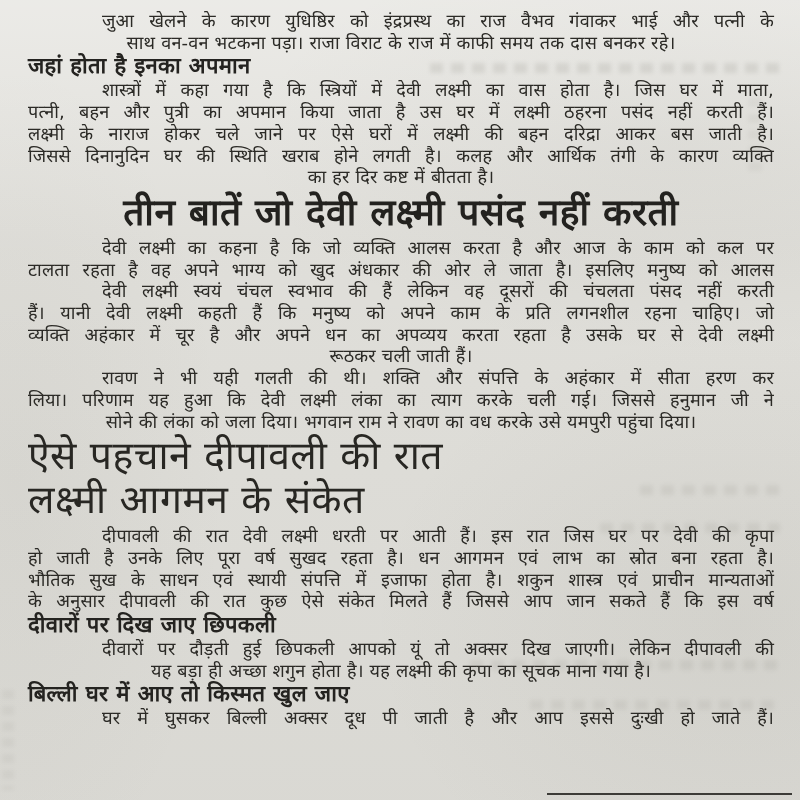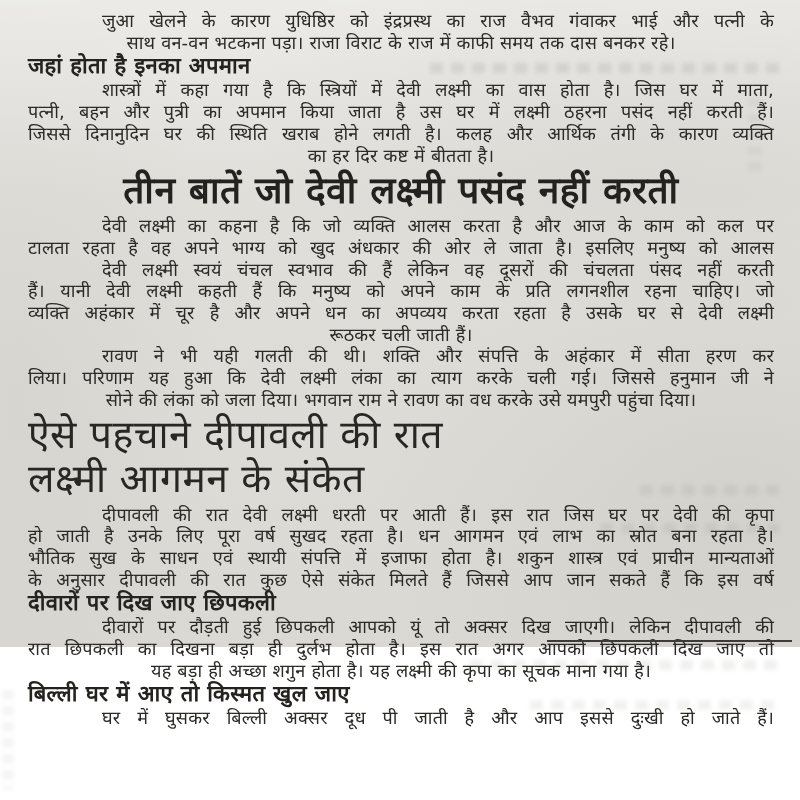--- a/index.html
+++ b/index.html
@@ -3,21 +3,21 @@
 <meta charset="utf-8">
 <style>
   html, body { margin: 0; padding: 0; }
   body {
     width: 800px; height: 800px;
     overflow: hidden;
     font-family: "DejaVu Sans", "Liberation Sans", sans-serif;
   }
   .page {
     position: relative;
-    width: 800px; height: 647px;
+    width: 800px; height: 800px;
     box-sizing: border-box;
     padding: 10px 26px 0 28px;
     background-color: #e3e2dd;
     background-image:
       linear-gradient(180deg, rgba(255,255,255,0.30), rgba(0,0,0,0.015) 30%, rgba(40,40,30,0.05) 100%),
       radial-gradient(ellipse 620px 300px at 85% 18%, rgba(110,108,96,0.07), transparent 70%),
       radial-gradient(ellipse 520px 420px at 92% 78%, rgba(110,108,96,0.08), transparent 70%),
       radial-gradient(ellipse 300px 600px at 2% 60%, rgba(110,108,96,0.06), transparent 70%);
     color: #2b2a26;
   }
@@ -90,20 +90,21 @@
   <div class="para">
     <div class="ln first">जुआ खेलने के कारण युधिष्ठिर को इंद्रप्रस्थ का राज वैभव गंवाकर भाई और पत्नी के</div>
     <div class="ln last">साथ वन-वन भटकना पड़ा। राजा विराट के राज में काफी समय तक दास बनकर रहे।</div>
   </div>
 
   <div class="subhead">जहां होता है इनका अपमान</div>
 
   <div class="para">
     <div class="ln first">शास्त्रों में कहा गया है कि स्त्रियों में देवी लक्ष्मी का वास होता है। जिस घर में माता,</div>
     <div class="ln">पत्नी, बहन और पुत्री का अपमान किया जाता है उस घर में लक्ष्मी ठहरना पसंद नहीं करती हैं।</div>
+    <div class="ln">लक्ष्मी के नाराज होकर चले जाने पर ऐसे घरों में लक्ष्मी की बहन दरिद्रा आकर बस जाती है।</div>
     <div class="ln">जिससे दिनानुदिन घर की स्थिति खराब होने लगती है। कलह और आर्थिक तंगी के कारण व्यक्ति</div>
     <div class="ln last">का हर दिर कष्ट में बीतता है।</div>
   </div>
 
   <div class="h1">तीन बातें जो देवी लक्ष्मी पसंद नहीं करती</div>
 
   <div class="para">
     <div class="ln first">देवी लक्ष्मी का कहना है कि जो व्यक्ति आलस करता है और आज के काम को कल पर</div>
     <div class="ln">टालता रहता है वह अपने भाग्य को खुद अंधकार की ओर ले जाता है। इसलिए मनुष्य को आलस</div>
   </div>
@@ -130,21 +131,20 @@
     <div class="ln first">दीपावली की रात देवी लक्ष्मी धरती पर आती हैं। इस रात जिस घर पर देवी की कृपा</div>
     <div class="ln">हो जाती है उनके लिए पूरा वर्ष सुखद रहता है। धन आगमन एवं लाभ का स्रोत बना रहता है।</div>
     <div class="ln">भौतिक सुख के साधन एवं स्थायी संपत्ति में इजाफा होता है। शकुन शास्त्र एवं प्राचीन मान्यताओं</div>
     <div class="ln">के अनुसार दीपावली की रात कुछ ऐसे संकेत मिलते हैं जिससे आप जान सकते हैं कि इस वर्ष</div>
   </div>
 
   <div class="subhead">दीवारों पर दिख जाए छिपकली</div>
 
   <div class="para">
     <div class="ln first">दीवारों पर दौड़ती हुई छिपकली आपको यूं तो अक्सर दिख जाएगी। लेकिन दीपावली की</div>
-    <div class="ln">रात छिपकली का दिखना बड़ा ही दुर्लभ होता है। इस रात अगर आपको छिपकली दिख जाए तो</div>
     <div class="ln last">यह बड़ा ही अच्छा शगुन होता है। यह लक्ष्मी की कृपा का सूचक माना गया है।</div>
   </div>
 
   <div class="subhead">बिल्ली घर में आए तो किस्मत खुल जाए</div>
 
   <div class="para">
     <div class="ln first">घर में घुसकर बिल्ली अक्सर दूध पी जाती है और आप इससे दुःखी हो जाते हैं।</div>
   </div>
 
   <div class="bottom-rule"></div>

